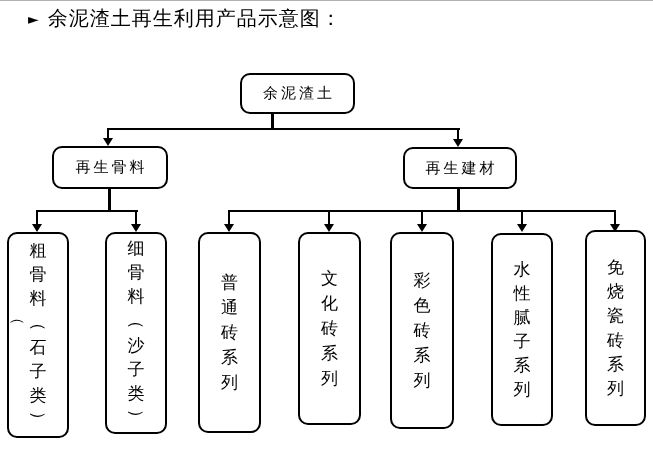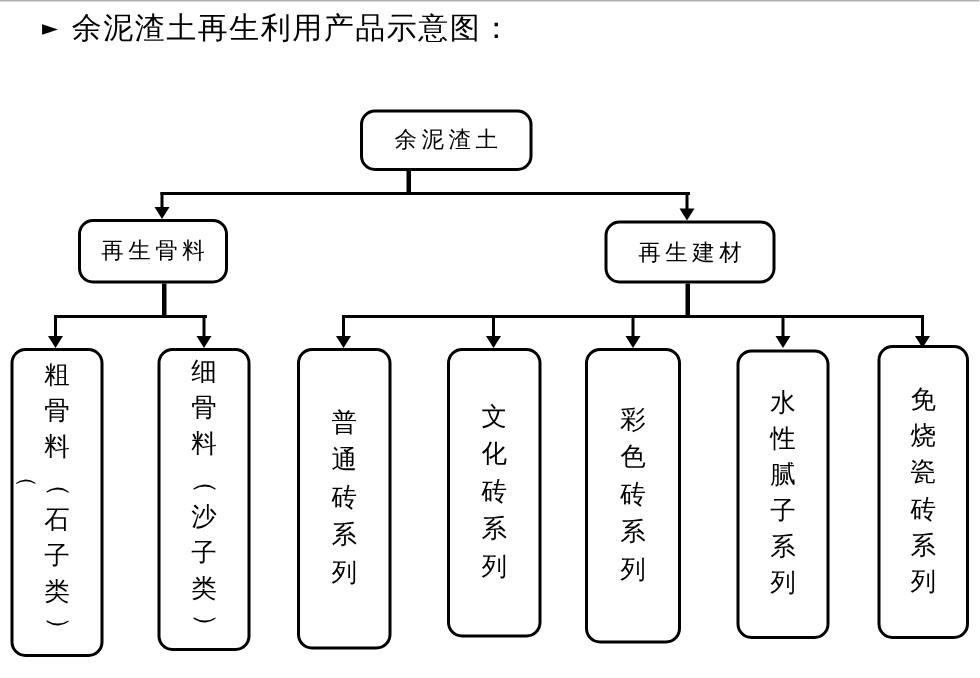--- a/index.html
+++ b/index.html
@@ -84,21 +84,21 @@
 
   <div class="node node-h" style="left:240px; top:72px; width:115px; height:41px;">余泥渣土</div>
 
   <div class="line" style="left:271px; top:111px; width:3px; height:17px;"></div>
   <div class="line" style="left:107px; top:127px; width:353px; height:2px;"></div>
   <div class="line" style="left:107px; top:127px; width:2px; height:11px;"></div>
   <div class="arrow" style="left:103px; top:137px;"></div>
   <div class="line" style="left:457px; top:127px; width:2px; height:12px;"></div>
   <div class="arrow" style="left:453px; top:138px;"></div>
 
-  <div class="node node-h" style="left:52px; top:145px; width:100px; height:43px;">再生骨料</div>
+  <div class="node node-h" style="left:52px; top:145px; width:116px; height:43px;">再生骨料</div>
   <div class="node node-h" style="left:403px; top:146px; width:114px; height:42px;text-align:right;">再生建材</div>
 
   <div class="line" style="left:108px; top:188px; width:3px; height:23px;"></div>
   <div class="line" style="left:36px; top:209px; width:102px; height:2px;"></div>
   <div class="line" style="left:36px; top:209px; width:2px; height:15px;"></div>
   <div class="arrow" style="left:32px; top:223px;"></div>
   <div class="line" style="left:135px; top:209px; width:2px; height:15px;"></div>
   <div class="arrow" style="left:131px; top:223px;"></div>
 
   <div class="line" style="left:457px; top:188px; width:3px; height:23px;"></div>

